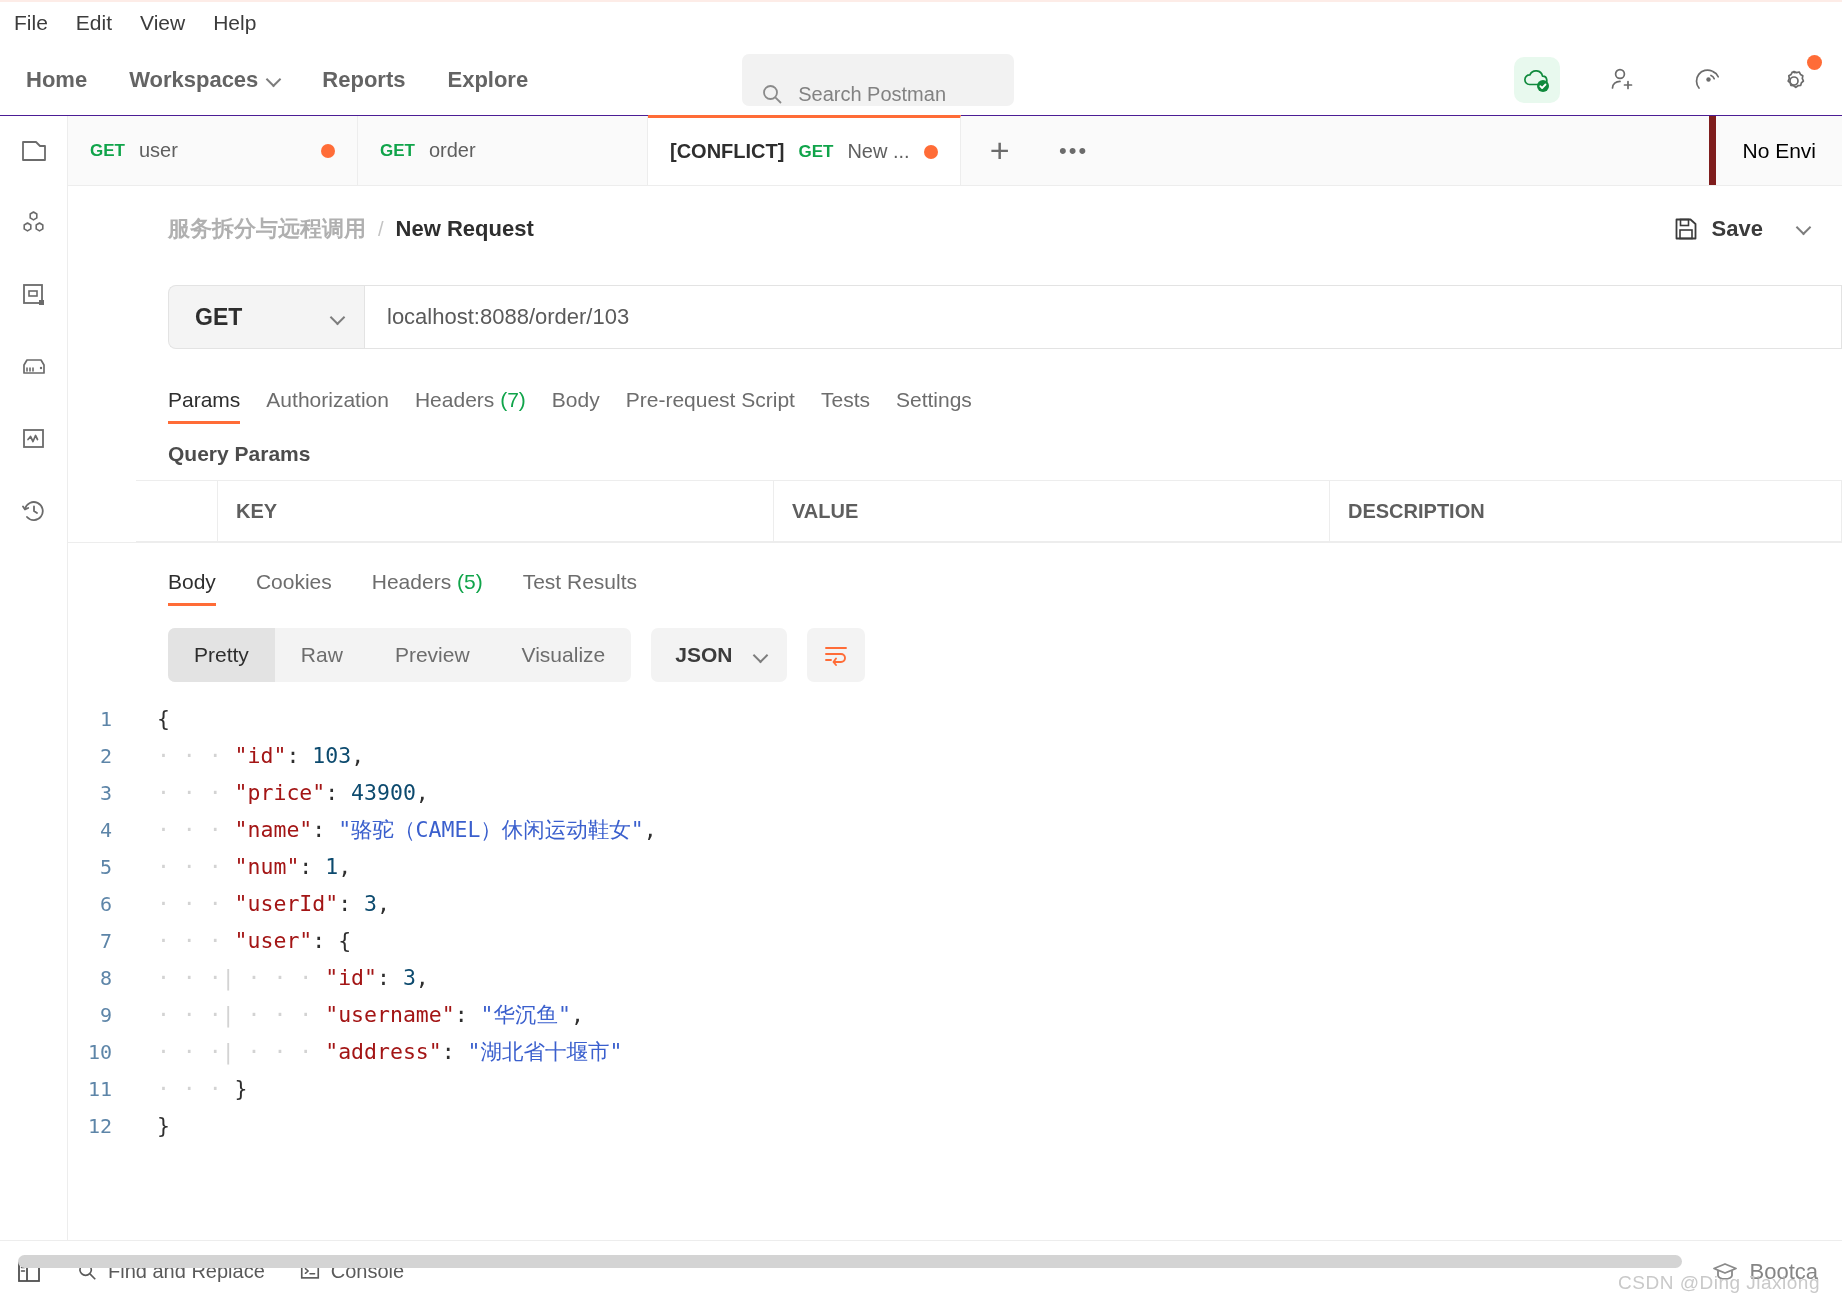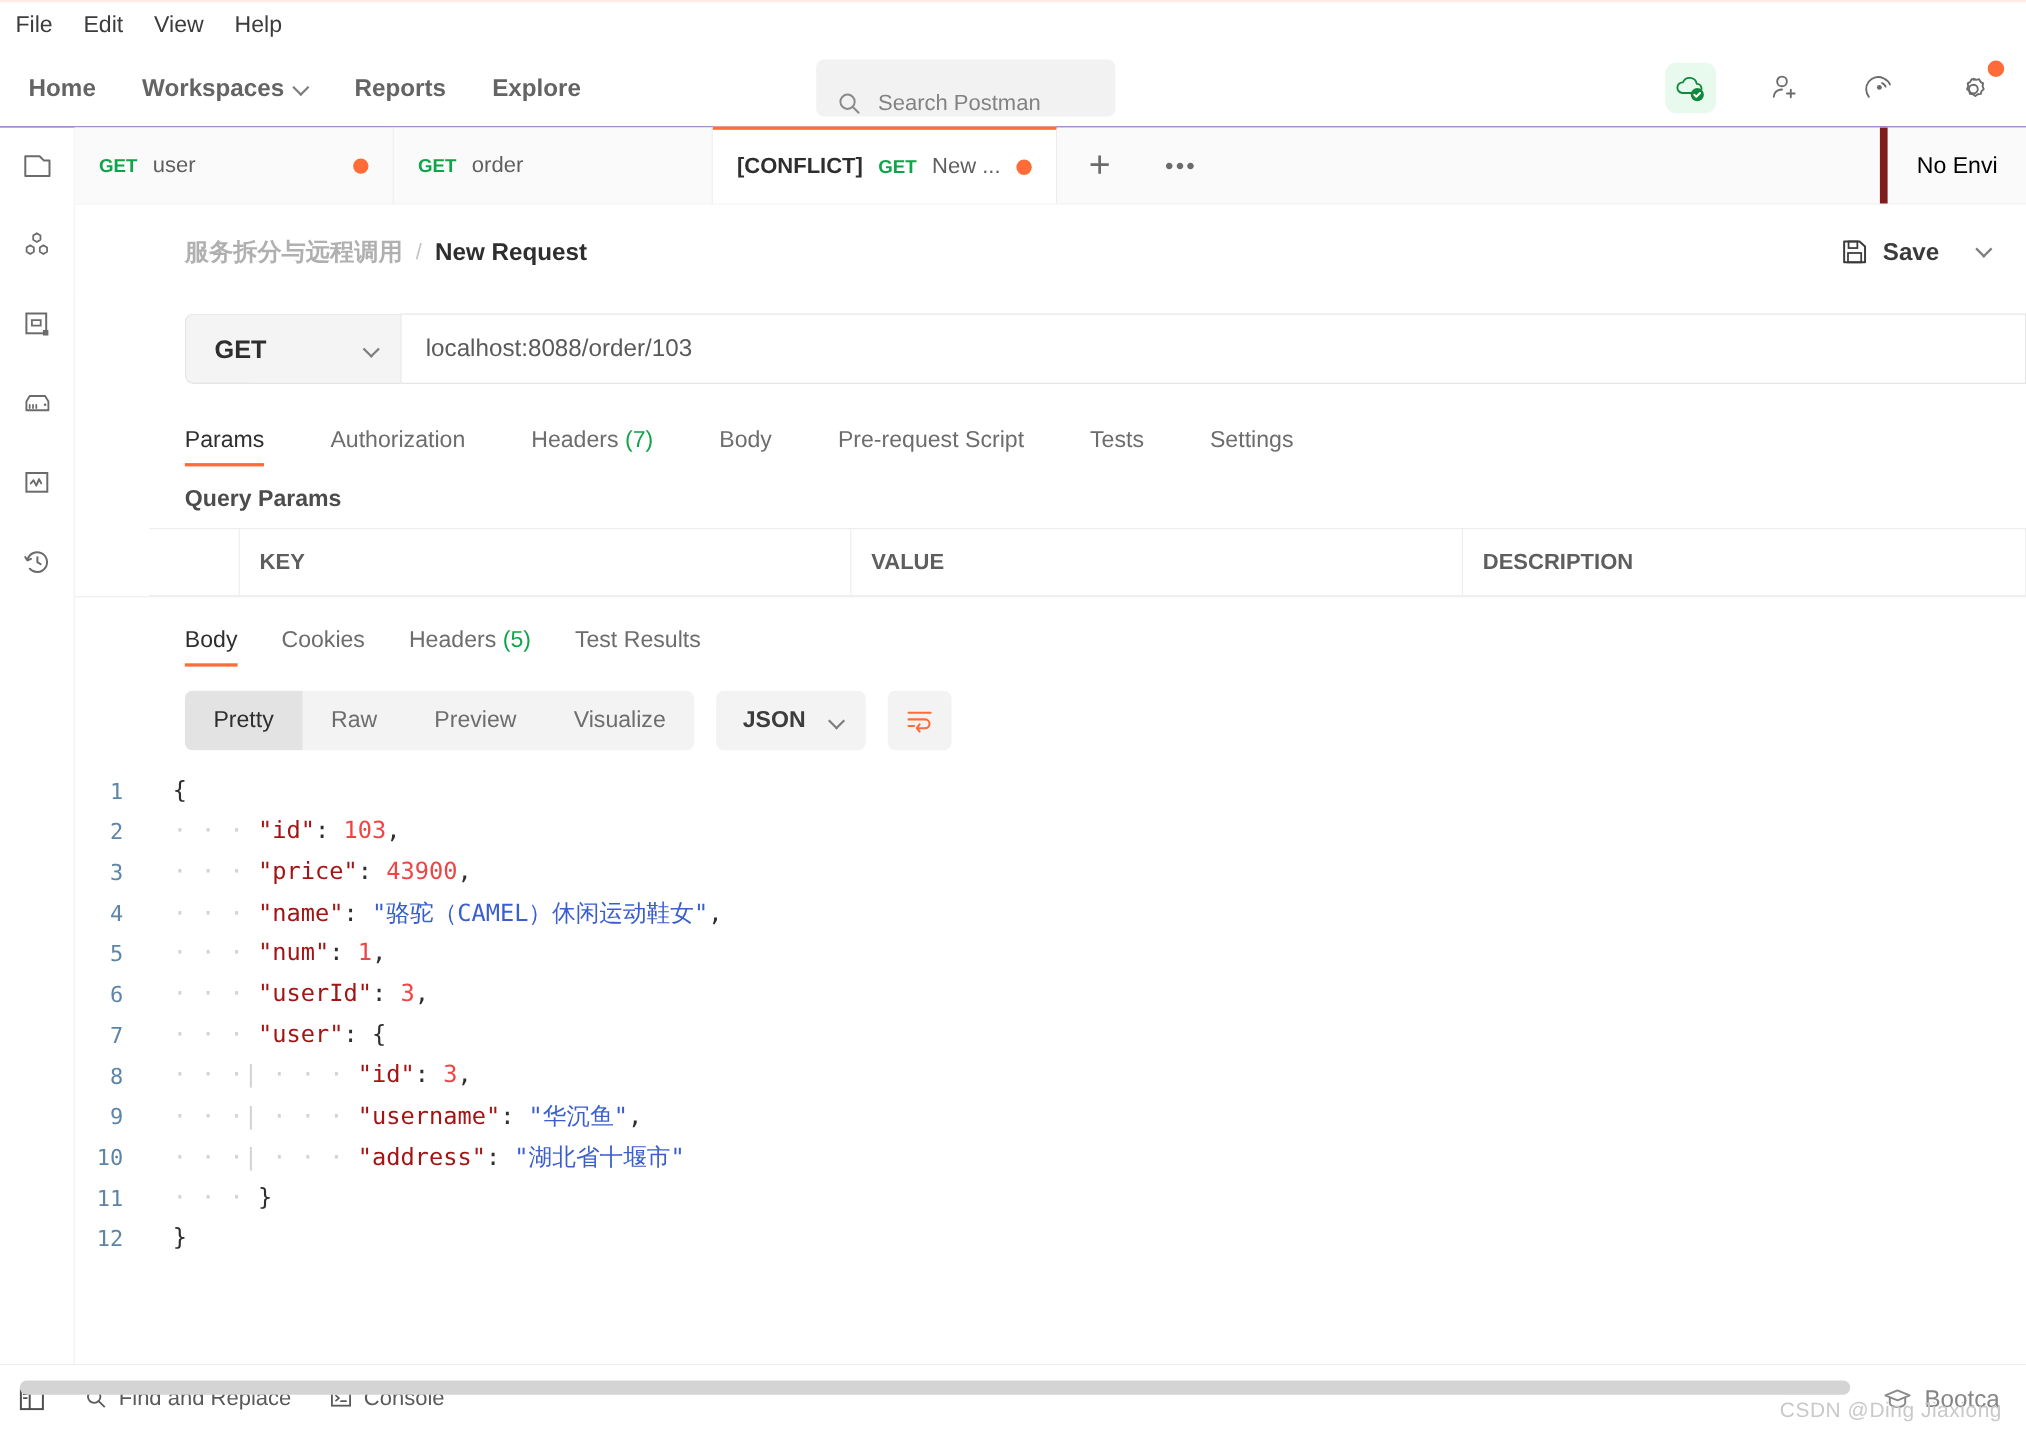--- a/index.html
+++ b/index.html
@@ -123,21 +123,21 @@
   }
   .method-sel .m { font-size: 23px; font-weight: bold; color: #2e2e2e; }
   .url-field {
     flex: 1 1 auto; height: 64px; border: 1px solid #e3e3e3;
     display: flex; align-items: center; padding: 0 22px;
     font-size: 22px; color: #5a5a5a; background: #fff;
   }
 
   
   .reqtabs {
-    display: flex; align-items: flex-end; gap: 60px;
+    display: flex; align-items: flex-end; gap: 26px;
     padding: 0 0 0 100px; height: 62px; flex: 0 0 62px;
   }
   .rq { font-size: 21px; color: #6d6d6d; padding-bottom: 12px; position: relative; white-space: nowrap; }
   .rq.active { color: #2e2e2e; }
   .rq.active::after {
     content: ""; position: absolute; left: 0; right: 0; bottom: 0;
     height: 3px; background: #ff6c37;
   }
   .cnt { color: #10a44a; }
 
@@ -179,21 +179,21 @@
 
   
   .codearea { flex: 1 1 auto; min-height: 0; overflow: hidden; padding-top: 12px; position: relative; }
   .coderow { display: flex; height: 37px; align-items: center; font-family: "DejaVu Sans Mono", monospace; font-size: 21.5px; }
   .gutter { width: 62px; text-align: right; padding-right: 18px; color: #5d85a8; font-size: 20px; }
   .fold { width: 14px; text-align: center; color: #555; }
   .fold.bx { background: #e4e6df; }
   .codetxt { white-space: pre; }
   .k { color: #a31515; }
   .s { color: #3a5fcd; }
-  .n { color: #ef4444; }
+  .n { color: #0c4a6e; }
   .p { color: #2e2e2e; }
   .ind { color: #d3d3d3; }
 
   
   .bottombar {
     height: 62px; flex: 0 0 62px;
     display: flex; align-items: center; gap: 34px;
     padding: 0 24px 0 16px; border-top: 1px solid #ededed; background: #fff;
   }
   .bb-item { display: flex; align-items: flex-start; gap: 10px; font-size: 20px; color: #5a5a5a; }

